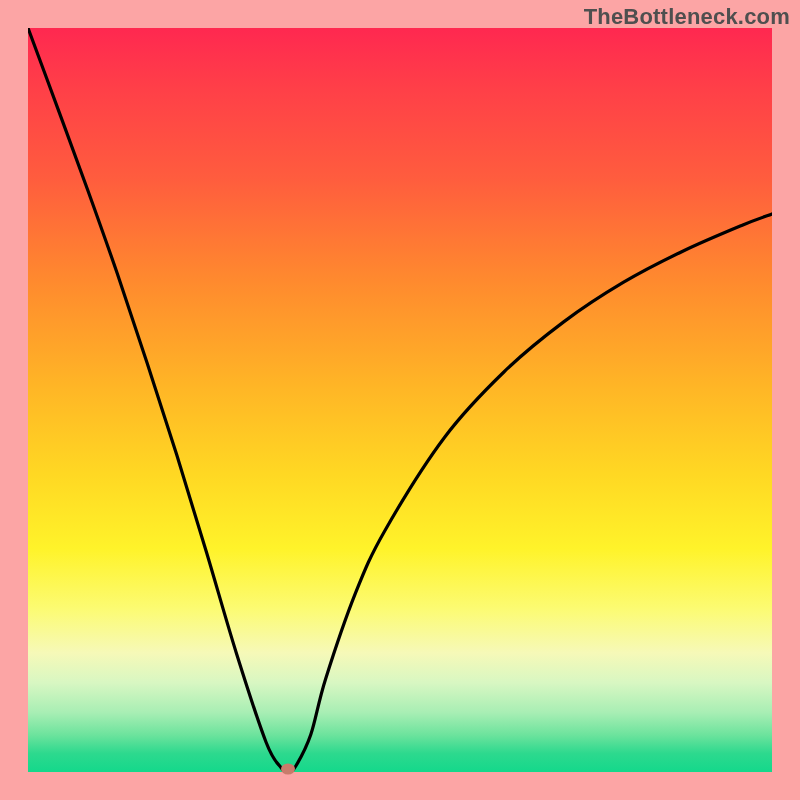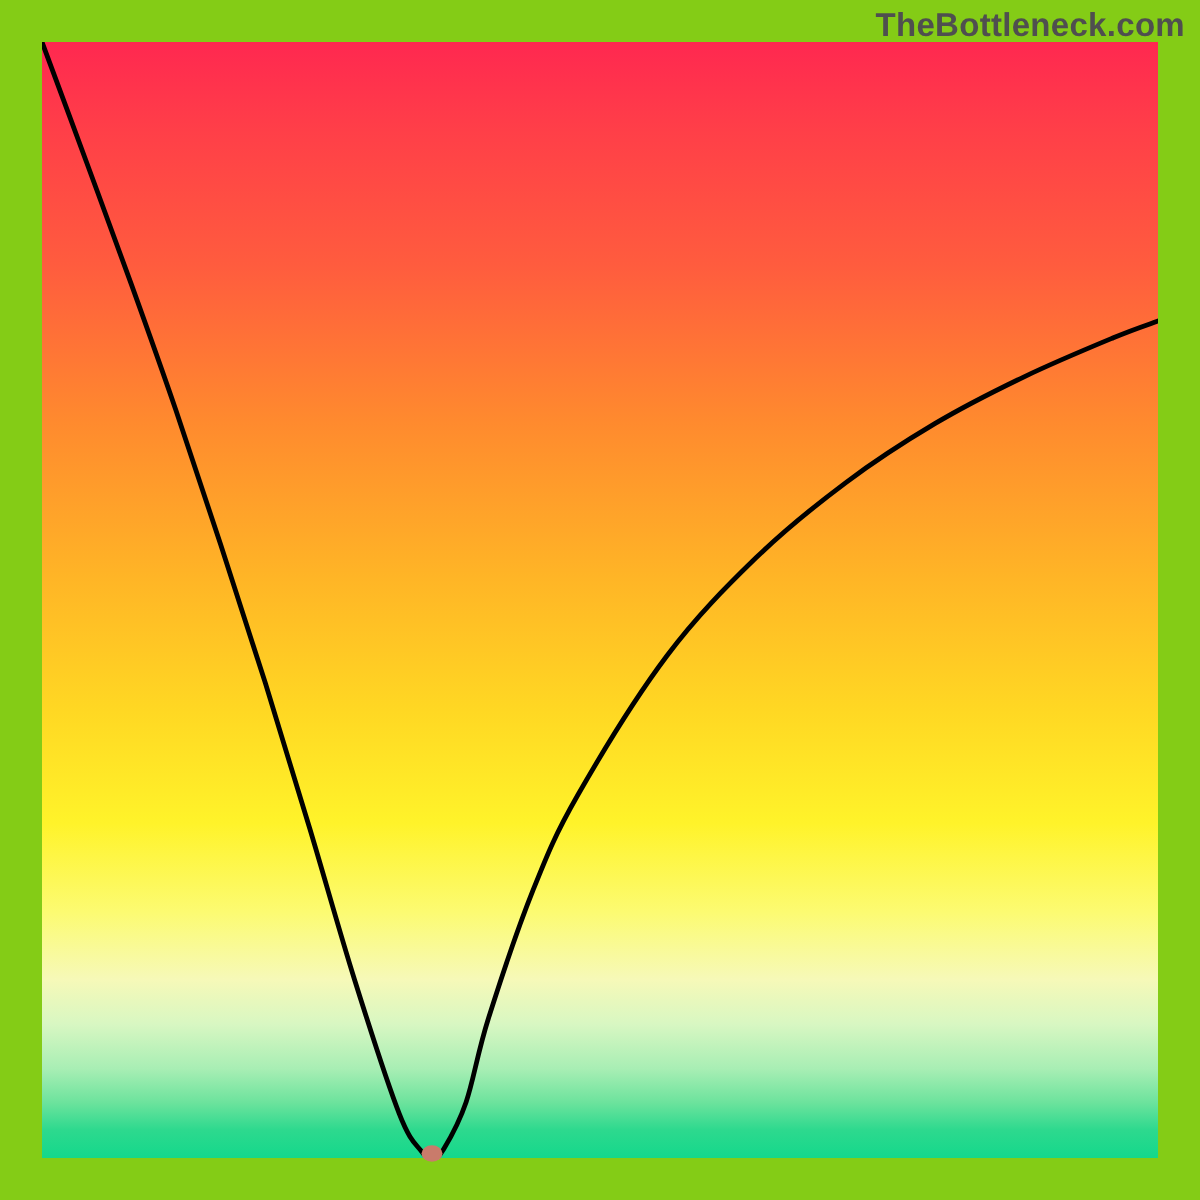--- a/index.html
+++ b/index.html
@@ -8,21 +8,21 @@
     width: 800px;
     height: 800px;
     overflow: hidden;
     background: #000;
     font-family: Arial, Helvetica, sans-serif;
   }
   .frame {
     position: relative;
     width: 800px;
     height: 800px;
-    background: #84cc16;
+    background: #fca5a5;
   }
   .plot-area {
     position: absolute;
     left: 28px;
     top: 28px;
     width: 744px;
     height: 744px;
     
     background: linear-gradient(
       to bottom,

